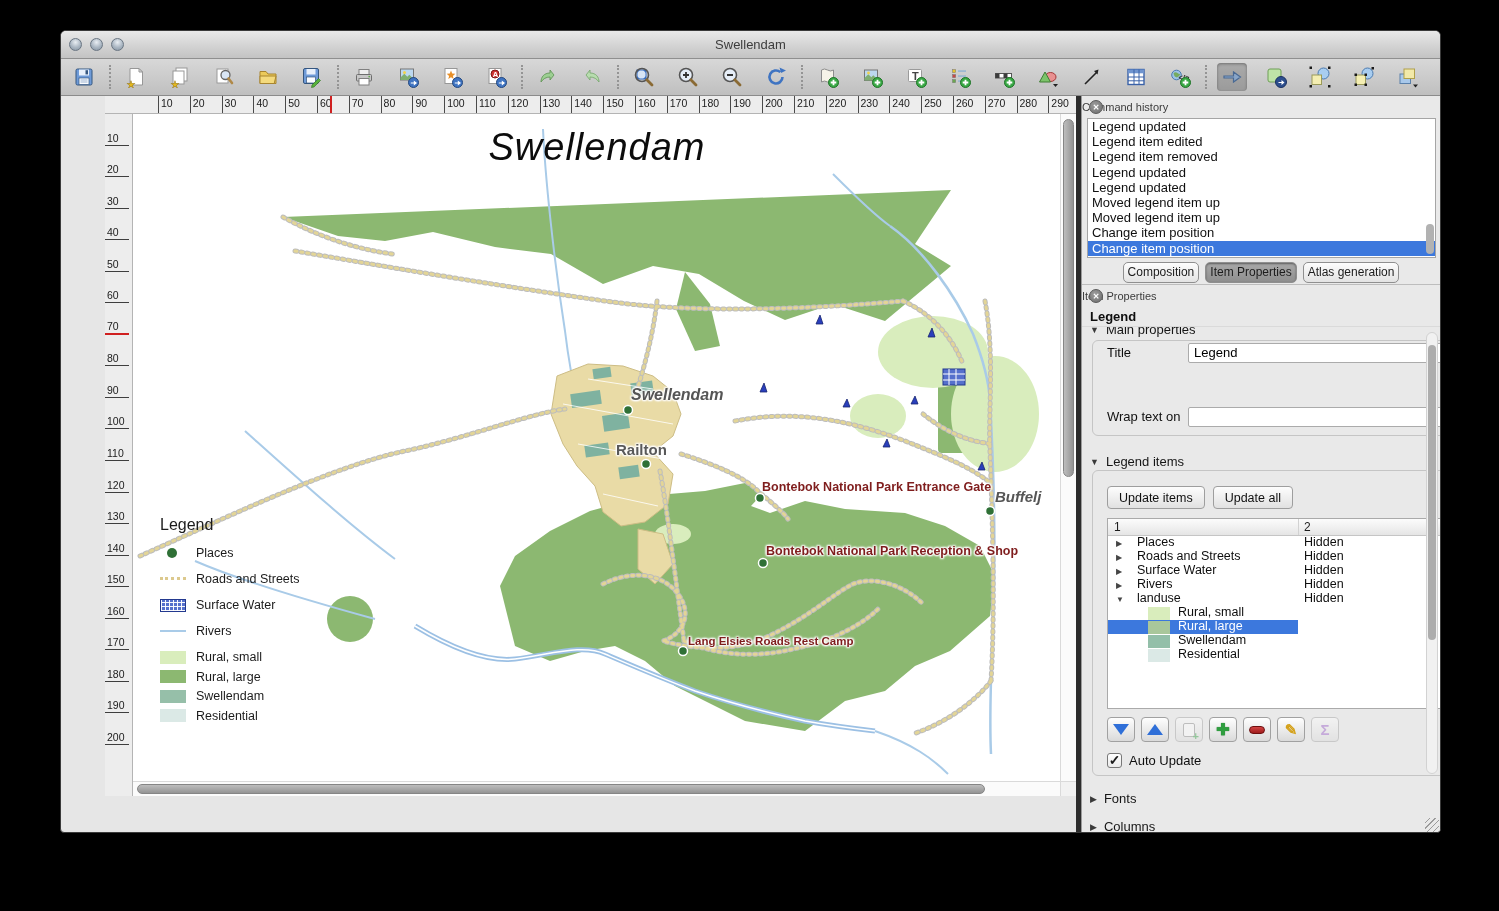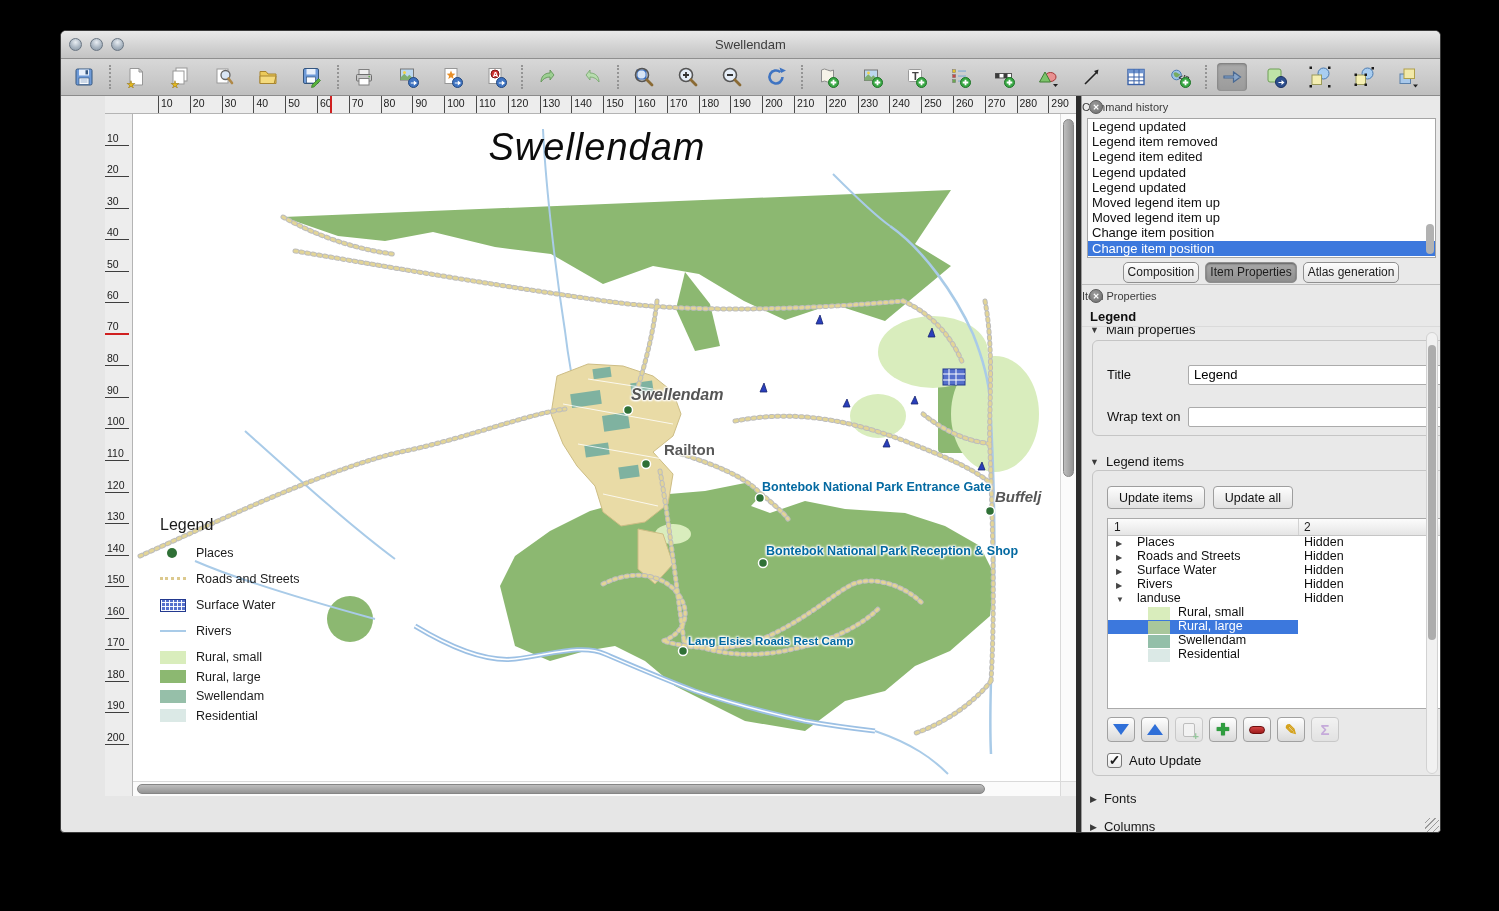--- a/index.html
+++ b/index.html
@@ -39,24 +39,24 @@
   .vruler { width:28px; background:#ededed; border-right:1px solid #b4b4b4; display:flex; flex-direction:column; overflow:hidden; }
   .vtick { height:31.55px; border-bottom:1px solid #3e3e3e; font-size:10.5px; color:#1a1a1a;
            display:flex; align-items:flex-end; padding:0 0 1px 2px; margin-right:3px; flex:none; }
   .vruler .vtick:nth-of-type(7) { border-bottom:2px solid #d02020; }
 
   
   .canvas { flex:1; background:#fff; position:relative; overflow:hidden; }
   .map-svg { position:absolute; left:0; top:0; }
   .map-title { position:absolute; left:0; top:12px; width:928px; text-align:center;
                font-size:38px; font-style:italic; color:#0c0c0c; letter-spacing:1px; }
-  .mlabel { position:absolute; color:#0369a1; font-weight:bold; white-space:nowrap;
+  .mlabel { position:absolute; color:#7f1d1d; font-weight:bold; white-space:nowrap;
             text-shadow:0 0 2px #fff,0 0 2px #fff,1px 1px 2px #fff,-1px -1px 2px #fff,1px -1px 2px #fff,-1px 1px 2px #fff; }
   .l-swell   { left:498px; top:272px; font-size:16px; font-style:italic; color:#555; }
-  .l-railton { left:531px; top:327px; font-size:15px; color:#595959; }
+  .l-railton { left:483px; top:327px; font-size:15px; color:#595959; }
   .l-gate    { left:629px; top:366px; font-size:12.5px; }
   .l-buffel  { left:862px; top:374px; font-size:15px; font-style:italic; color:#555; }
   .l-recep   { left:633px; top:430px; font-size:12.5px; }
   .l-camp    { left:555px; top:521px; font-size:11.5px; }
 
   .map-legend { position:absolute; left:27px; top:402px; width:210px; }
   .mlg-title { font-size:16px; color:#1c1c1c; margin-bottom:12px; }
   .mlg-item { display:flex; align-items:center; gap:10px; margin-bottom:12px; font-size:12.5px; color:#1c1c1c; }
   .mlg-items .mlg-item:nth-of-type(5) { margin-top:3px; }
   .mlg-items .mlg-item:nth-of-type(n+5) { margin-bottom:5.5px; }
@@ -710,22 +710,22 @@
       <div class="phead">
         <span class="pclose">✕</span>
         <span class="ptitle">Command history</span>
       </div>
       <div class="chlist">
 
         <div class="ch-sb">
             <div class="ch-thumb"></div>
           </div>
       <div class="ch-item"><span>Legend updated</span></div>
+          <div class="ch-item"><span>Legend item edited</span></div>
           <div class="ch-item"><span>Legend item removed</span></div>
-          <div class="ch-item"><span>Legend item edited</span></div>
           <div class="ch-item"><span>Legend updated</span></div>
           <div class="ch-item"><span>Legend updated</span></div>
           <div class="ch-item"><span>Moved legend item up</span></div>
           <div class="ch-item"><span>Moved legend item up</span></div>
           <div class="ch-item"><span>Change item position</span></div>
           <div class="ch-item selected"><span>Change item position</span></div>
         </div>
 
       <div class="tabsbar">
 
@@ -739,21 +739,21 @@
         <span class="ptitle">Item Properties</span>
       </div>
       <div class="itemtype">Legend</div>
 
       <div class="propscroll">
         <div class="sechead" id="sec-main">
           <span class="tri">▼</span>
           <span>Main properties</span>
         </div>
         <div class="gbox" id="gbox-main">
-          <div class="frow" style="top:23px;">
+          <div class="frow" style="top:1px;">
             <label>Title</label>
             <input class="tfield" value="Legend" style="">
           </div>
           <div class="frow" style="top:65px;">
             <label>Wrap text on</label>
             <input class="tfield" value="" style="">
           </div>
         </div>
 
         <div class="sechead" id="sec-legend">

